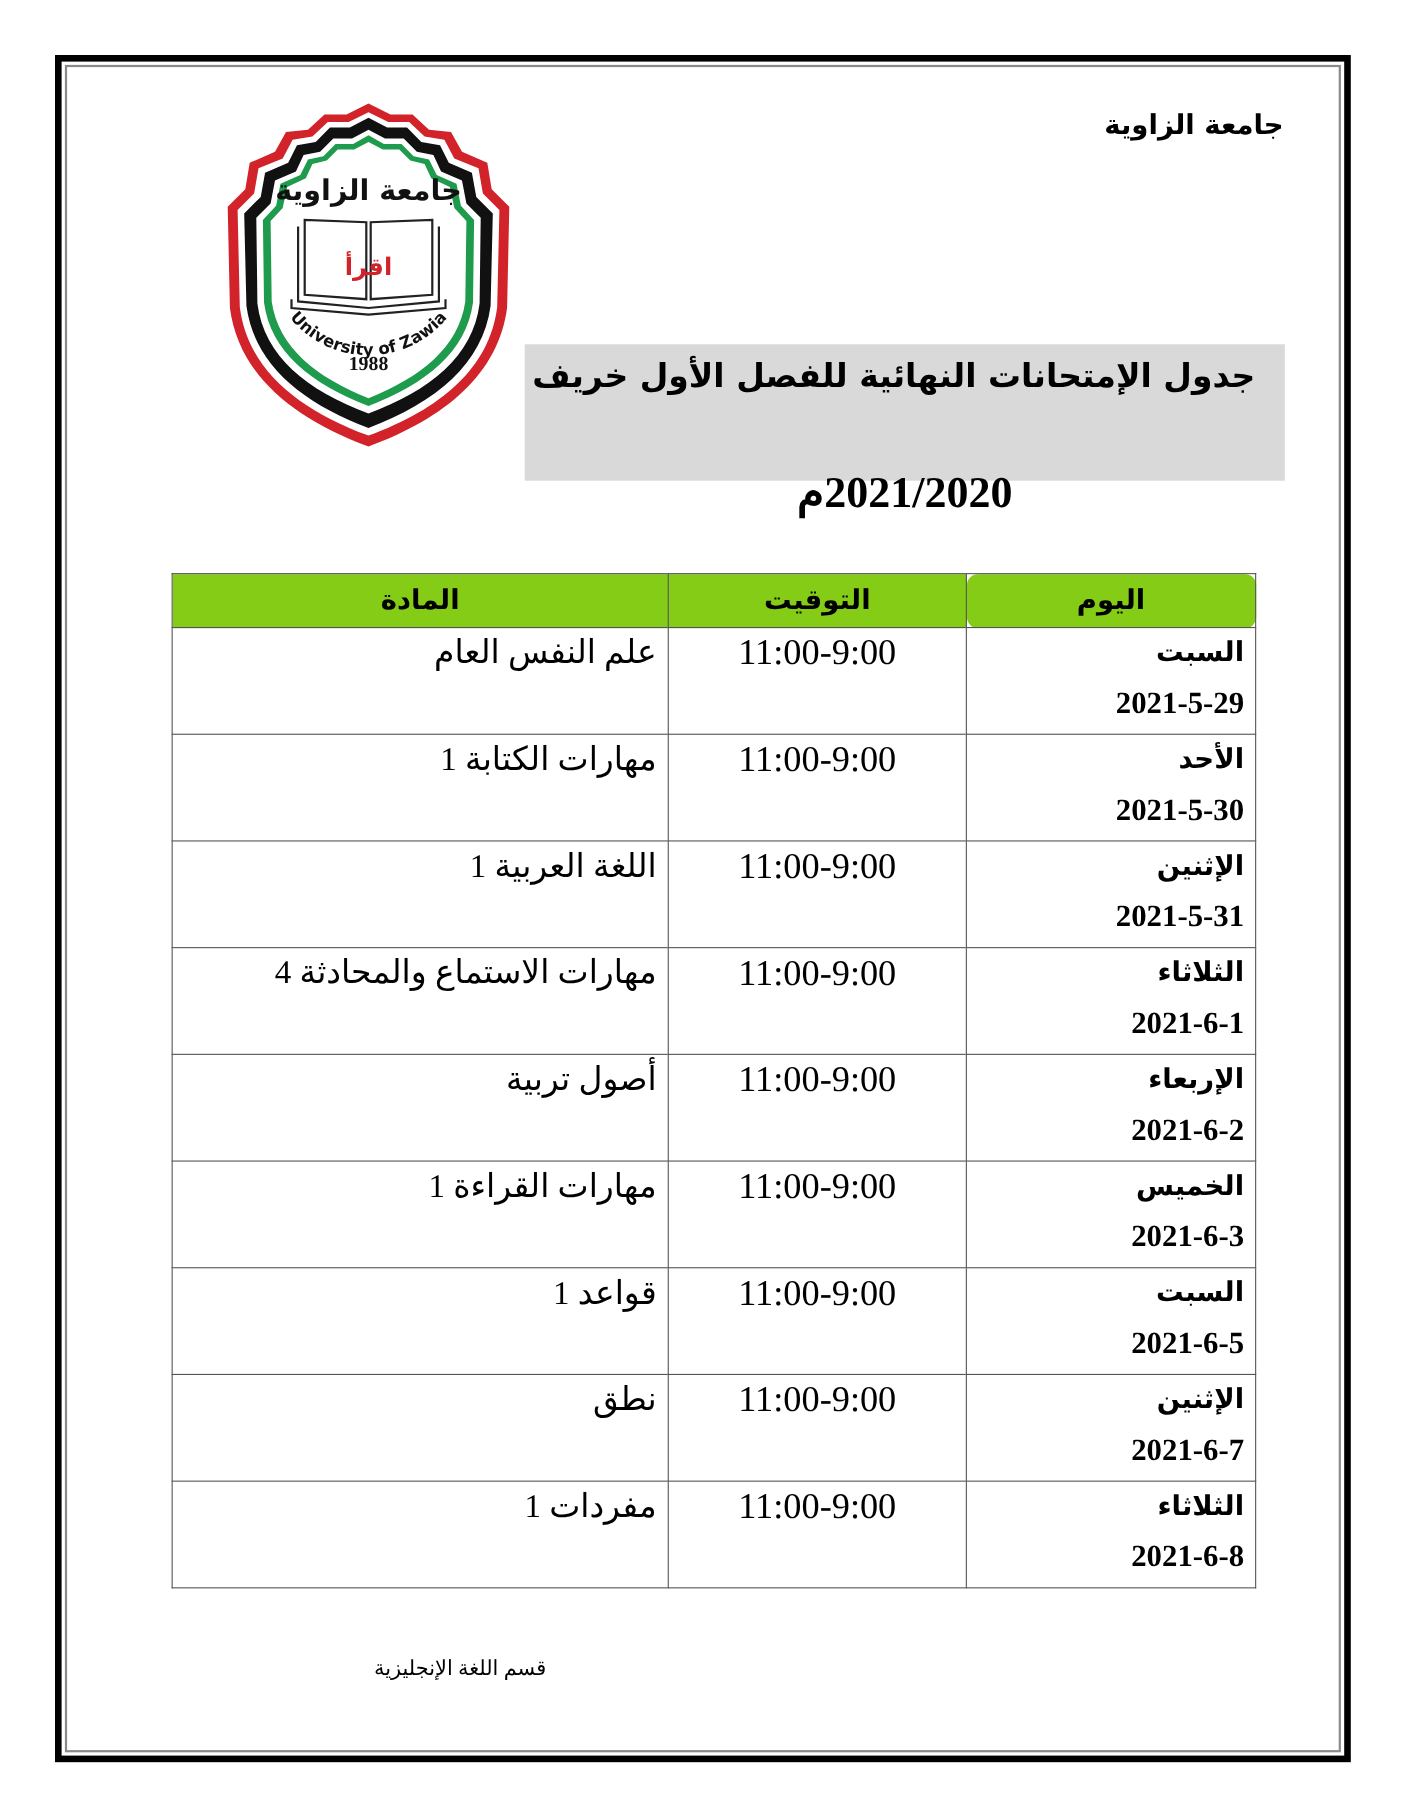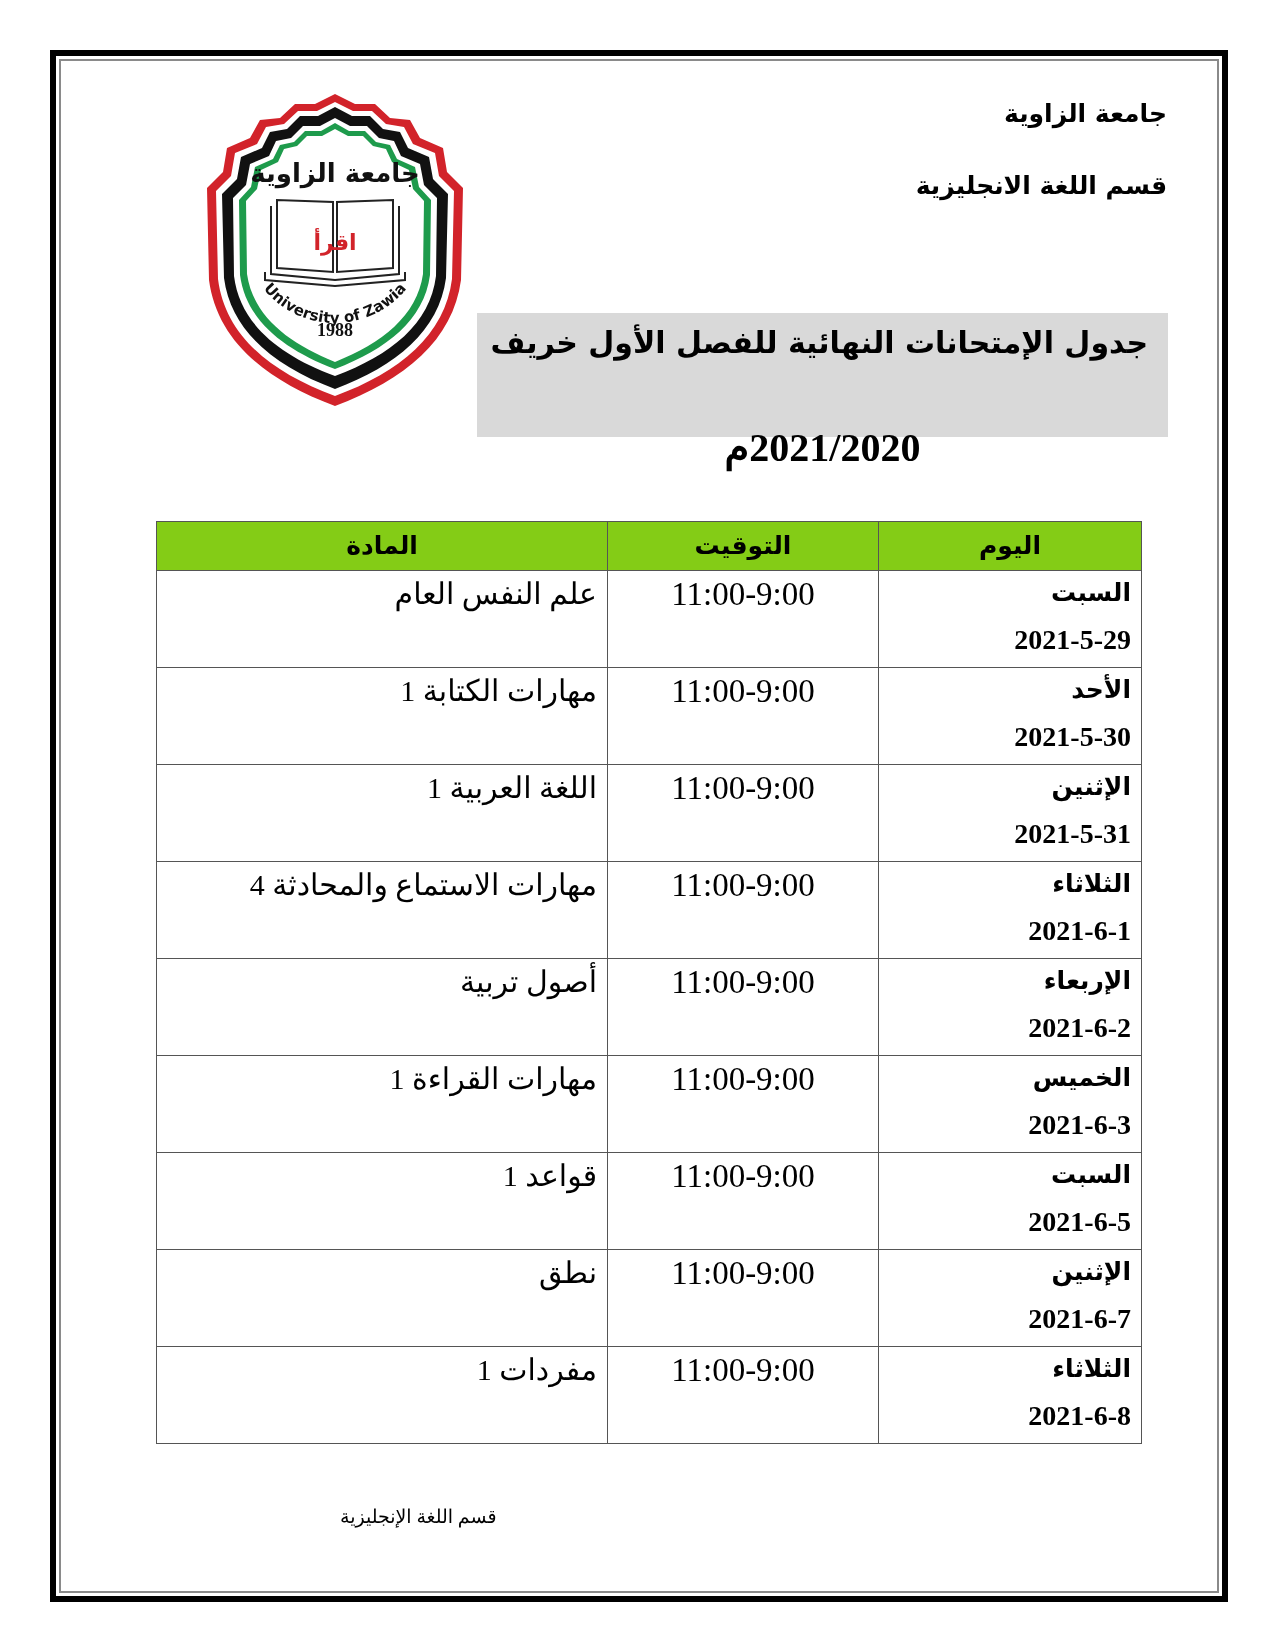--- a/index.html
+++ b/index.html
@@ -9,28 +9,28 @@
          box-sizing: border-box; border: 6px solid #000; }
   .page-border-inner { position: absolute; left: 59px; top: 59px; width: 1160px; height: 1534px;
          box-sizing: border-box; border: 2px solid #8a8a8a; }
   .logo { position: absolute; left: 205px; top: 90px; width: 260px; height: 318px; }
   .header-lines { position: absolute; right: 108px; top: 92px; text-align: right; direction: rtl;
          font-family: "DejaVu Sans", sans-serif; font-weight: bold; font-size: 25px; }
   .header-lines div { height: 72px; line-height: 44px; }
   .title-box { position: absolute; left: 477px; top: 313px; width: 691px; height: 124px;
          background: #d9d9d9; direction: rtl; text-align: center; box-sizing: border-box; }
   .title-line1 { font-family: "DejaVu Sans", sans-serif; font-weight: bold; font-size: 30px;
-         line-height: 60px; text-align: right; padding-right: 20px; }
+         line-height: 60px; text-align: center; padding-right: 20px; }
   .title-line2 { font-family: "Liberation Serif", serif; font-weight: bold; font-size: 40px; line-height: 58px; margin-top: 46px; }
   table.schedule { position: absolute; left: 156px; top: 521px; width: 986px; border-collapse: collapse;
          direction: rtl; }
   table.schedule th, table.schedule td { border: 1.5px solid #555; padding: 0 10px; vertical-align: top; }
   table.schedule th { background: #84cc16; height: 48px; font-family: "DejaVu Sans", sans-serif;
          font-weight: bold; font-size: 25px; text-align: center; line-height: 48px; }
-  th.col-day { width: 242px; }
+  th.col-day { width: 242px; border-radius: 10px; }
   th.col-time { width: 250px; }
   table.schedule td { height: 96px; margin-top: 28px; }
   td.day { text-align: right; font-weight: bold; }
   .day-name { font-family: "DejaVu Sans", sans-serif; font-size: 25px; line-height: 44px; display: block; }
   .day-date { font-family: Liberation Serif, serif; font-size: 28px; line-height: 50px; display: block; direction: ltr; text-align: right; }
   td.time { text-align: center; font-family: "Liberation Serif", serif; font-size: 33px; line-height: 46px; direction: ltr; }
   td.subject { text-align: right; font-family: "Liberation Serif", serif; font-size: 30px; line-height: 46px; }
   .footer { position: absolute; left: 340px; top: 1505px; width: 220px; text-align: left; direction: rtl;
          font-family: Liberation Serif, serif; font-size: 19px; }
 </style>
@@ -60,21 +60,20 @@
   </g>
   <text font-family="DejaVu Sans, sans-serif" font-weight="bold" font-size="22" fill="#d2232a" text-anchor="middle" x="130" y="160">اقرأ</text>
   <text font-family="DejaVu Sans, sans-serif" font-weight="bold" font-size="15" fill="#111">
     <textPath href="#arcBottom" startOffset="50%" text-anchor="middle">University of Zawia</textPath>
   </text>
   <text font-family="Liberation Serif, serif" font-weight="bold" font-size="18" fill="#111" text-anchor="middle" x="130" y="246">1988</text>
 </svg>
 
 <div class="header-lines">
   <div>جامعة الزاوية</div>
-  <div>قسم اللغة الانجليزية</div>
 </div>
 
 <div class="title-box">
   <div class="title-line1">جدول الإمتحانات النهائية للفصل الأول خريف</div>
   <div class="title-line2">2021/2020م</div>
 </div>
 
 <table class="schedule">
   <thead>
     <tr>

